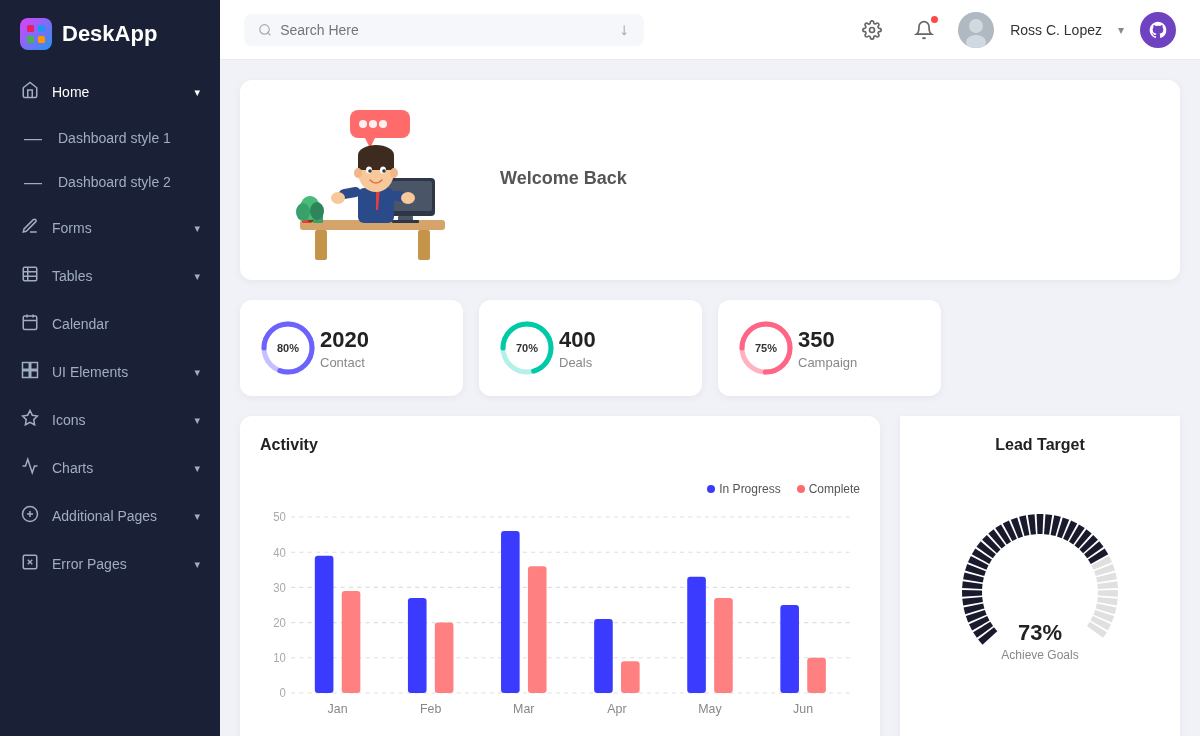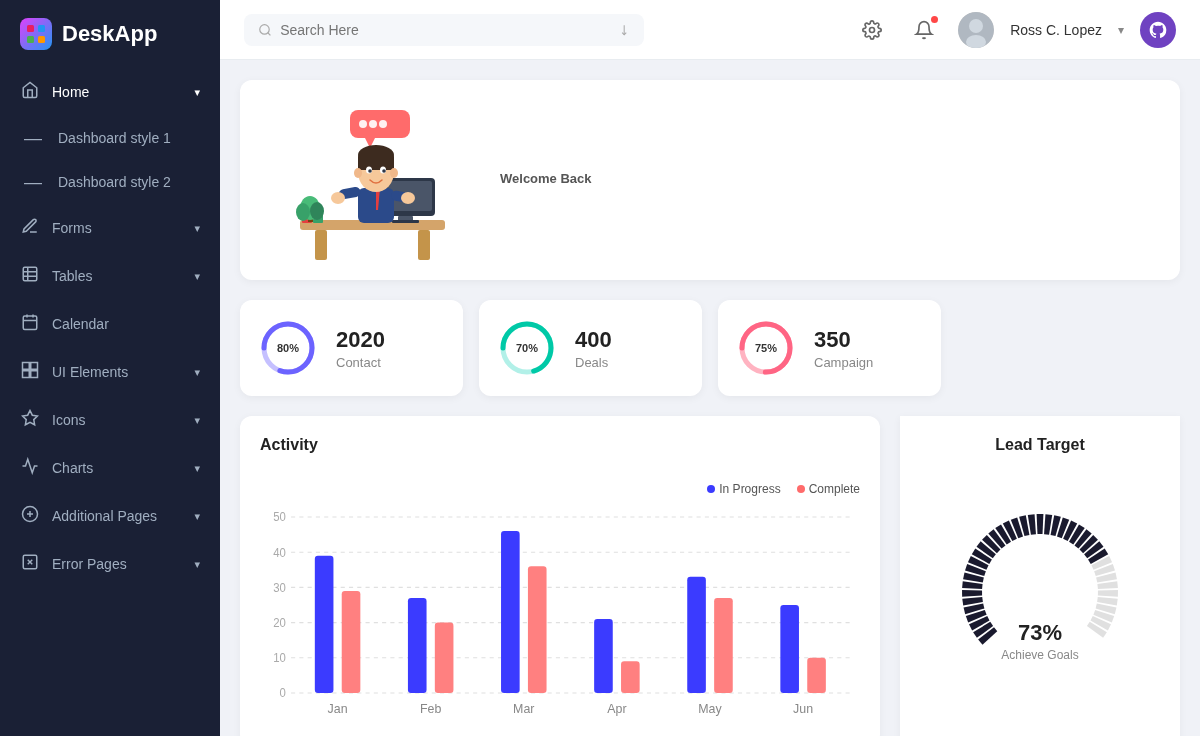--- a/index.html
+++ b/index.html
@@ -127,38 +127,38 @@
     
     .welcome-banner {
       background: #fff;
       border-radius: 12px;
       padding: 20px 30px;
       display: flex;
       align-items: center;
       gap: 30px;
       box-shadow: 0 2px 8px rgba(0,0,0,0.05);
     }
-    .welcome-text h3 { font-size: 13px; color: #555; margin-bottom: 4px; }
+    .welcome-text h3 { font-size: 18px; color: #555; margin-bottom: 4px; }
     .welcome-text h2 { font-size: 26px; font-weight: 700; color: #4a6cf7; margin-bottom: 10px; }
     .welcome-text p { font-size: 13px; color: #666; line-height: 1.6; max-width: 500px; }
     .welcome-text .link-text { color: #4a6cf7; }
 
     
     .stats-row {
       display: grid;
       grid-template-columns: repeat(4, 1fr);
       gap: 16px;
     }
     .stat-card {
       background: #fff;
       border-radius: 12px;
       padding: 20px;
       display: flex;
       align-items: center;
-      gap: 20px;
+      gap: 4px;
       box-shadow: 0 2px 8px rgba(0,0,0,0.05);
     }
     .stat-info h3 { font-size: 22px; font-weight: 700; color: #222; }
     .stat-info p { font-size: 13px; color: #888; margin-top: 2px; }
 
     
     .donut-wrap {
       position: relative;
       width: 56px;
       height: 56px;

